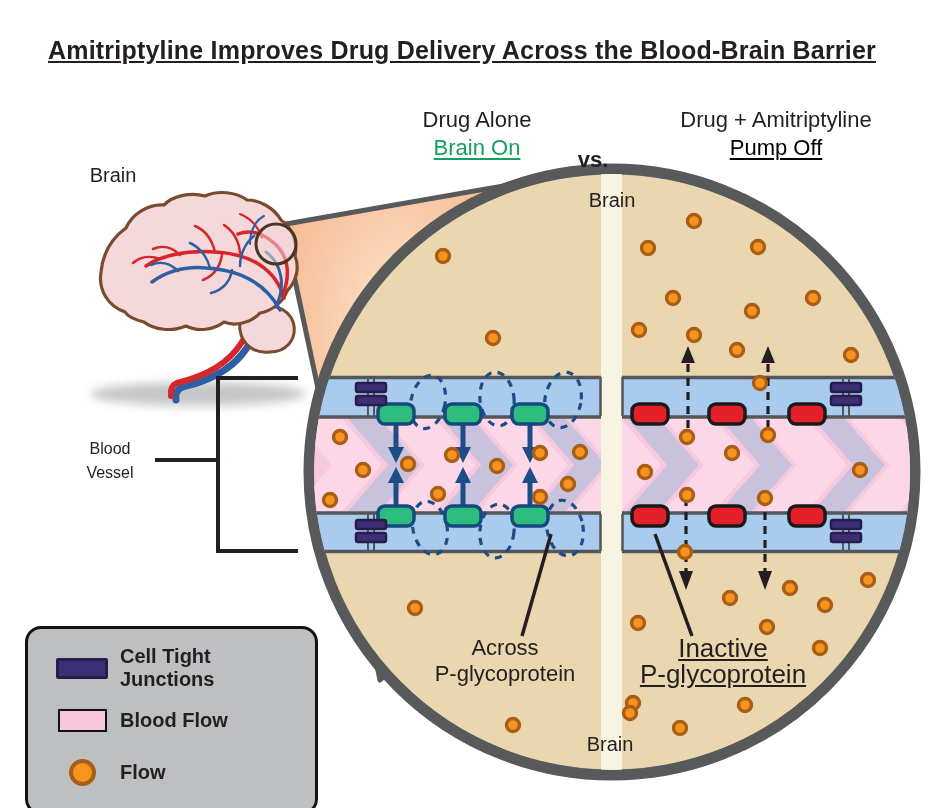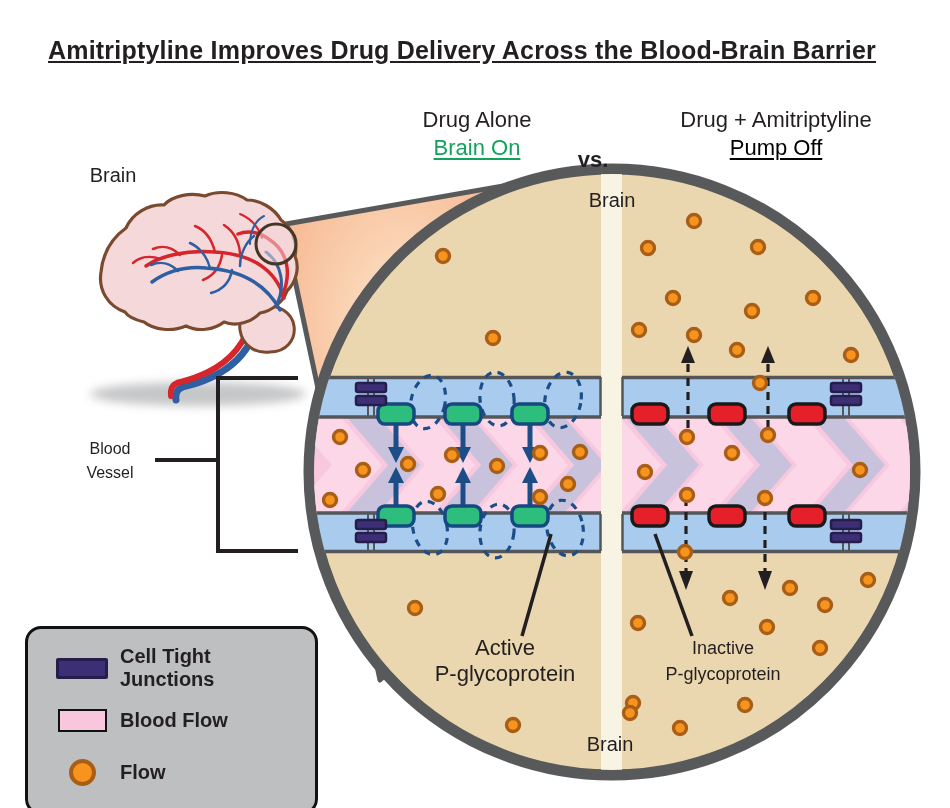--- a/index.html
+++ b/index.html
@@ -13,21 +13,21 @@
   .hdr-right{left:650px;top:107px;width:252px;font-size:22px;}
   .pump-on{left:380px;top:135px;width:194px;font-size:22px;color:#13a15d;
            text-decoration:underline;text-underline-offset:3px;text-decoration-thickness:2px;}
   .pump-off{left:650px;top:135px;width:252px;font-size:22px;color:#000000;
            text-decoration:underline;text-underline-offset:3px;text-decoration-thickness:2px;}
   .brain-label{left:58px;top:164px;width:110px;font-size:20px;}
   .vessel-label{left:50px;top:437px;width:120px;font-size:16px;line-height:24px;}
   .brain-top{left:562px;top:189px;width:100px;font-size:20px;}
   .brain-bottom{left:560px;top:733px;width:100px;font-size:20px;}
   .active-label{left:412px;top:635px;width:186px;font-size:22px;line-height:26px;}
-  .inactive-label{left:630px;top:635px;width:186px;font-size:18px;line-height:26px;}
+  .inactive-label{left:630px;top:635px;width:186px;font-size:26px;line-height:26px;text-decoration:underline;}
   .legend{position:absolute;left:25px;top:626px;width:293px;height:189px;background:#bdbfc1;
           border:3.5px solid #111;border-radius:16px;box-sizing:border-box;
           display:flex;flex-direction:column;justify-content:space-evenly;padding:4px 16px;}
   .lrow{display:flex;align-items:center;height:34px;}
   .licon{width:76px;display:flex;justify-content:center;align-items:center;flex:0 0 76px;}
   .llabel{font-size:20px;font-weight:bold;}
   .sw-junction{width:46px;height:15px;background:#3d2f75;border:3px solid #261d4d;border-radius:2px;}
   .sw-blood{width:45px;height:19px;background:#f9c7dd;border:2.5px solid #111;}
   .sw-drug{width:19px;height:19px;border-radius:50%;background:#f7941e;border:4px solid #a95e17;}
 </style>
@@ -296,21 +296,21 @@
 
 <div class="txt brain-label">Brain</div>
 <div class="txt vessel-label">
   <div>Blood</div>
   <div>Vessel</div>
 </div>
 <div class="txt brain-top">Brain</div>
 <div class="txt brain-bottom">Brain</div>
 
 <div class="txt active-label">
-  <div>Active</div>
+  <div>Across</div>
   <div>P-glycoprotein</div>
 </div>
 <div class="txt inactive-label">
   <div>Inactive</div>
   <div>P-glycoprotein</div>
 </div>
 
 <div class="legend">
   <div class="lrow">
     <span class="licon">

